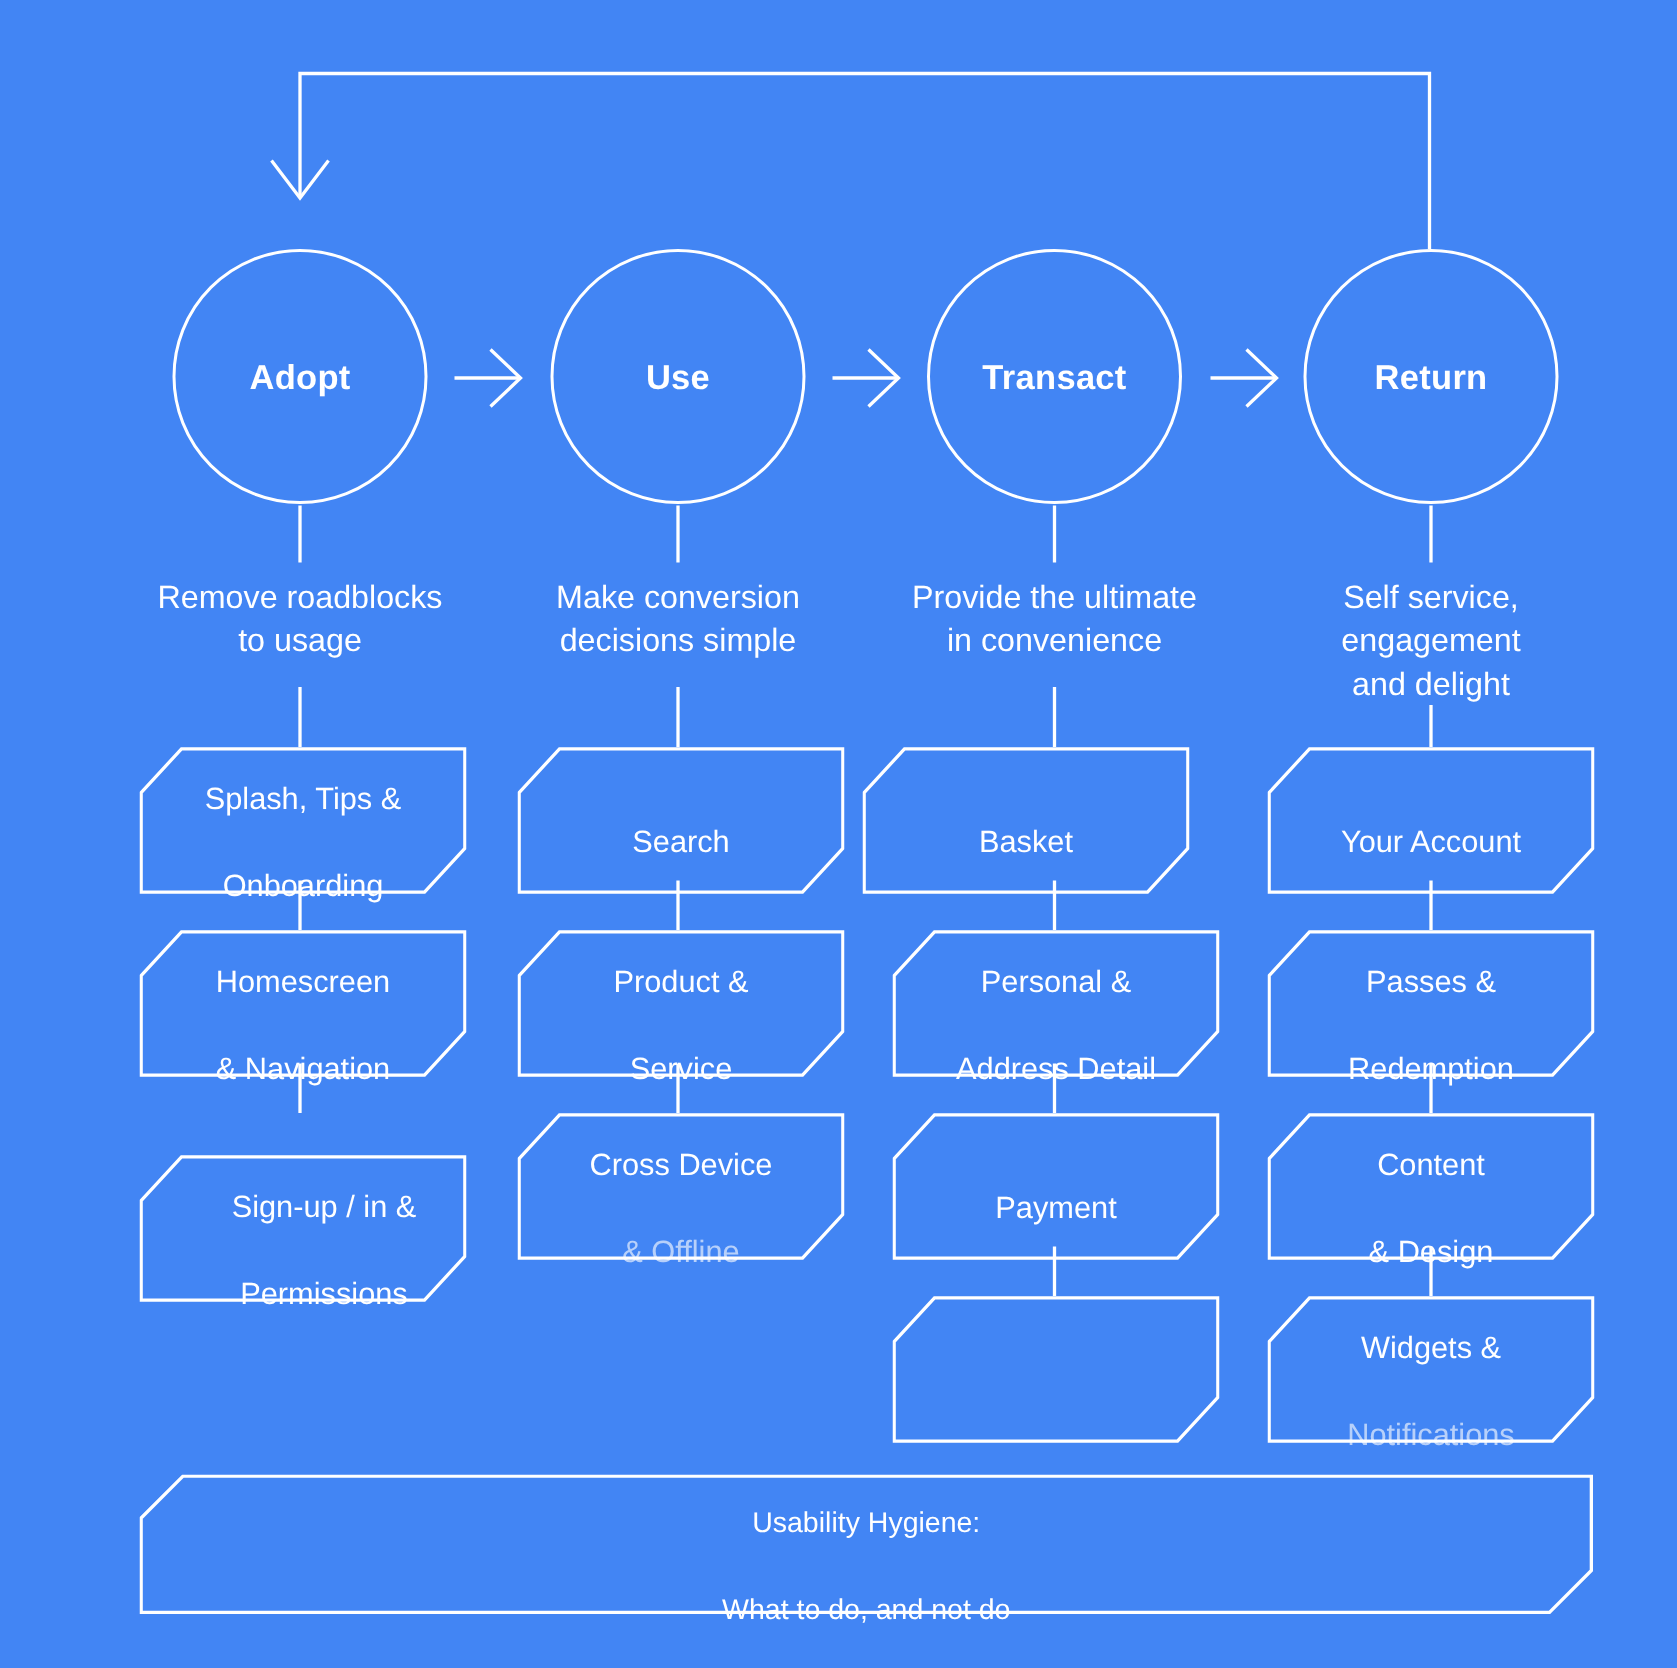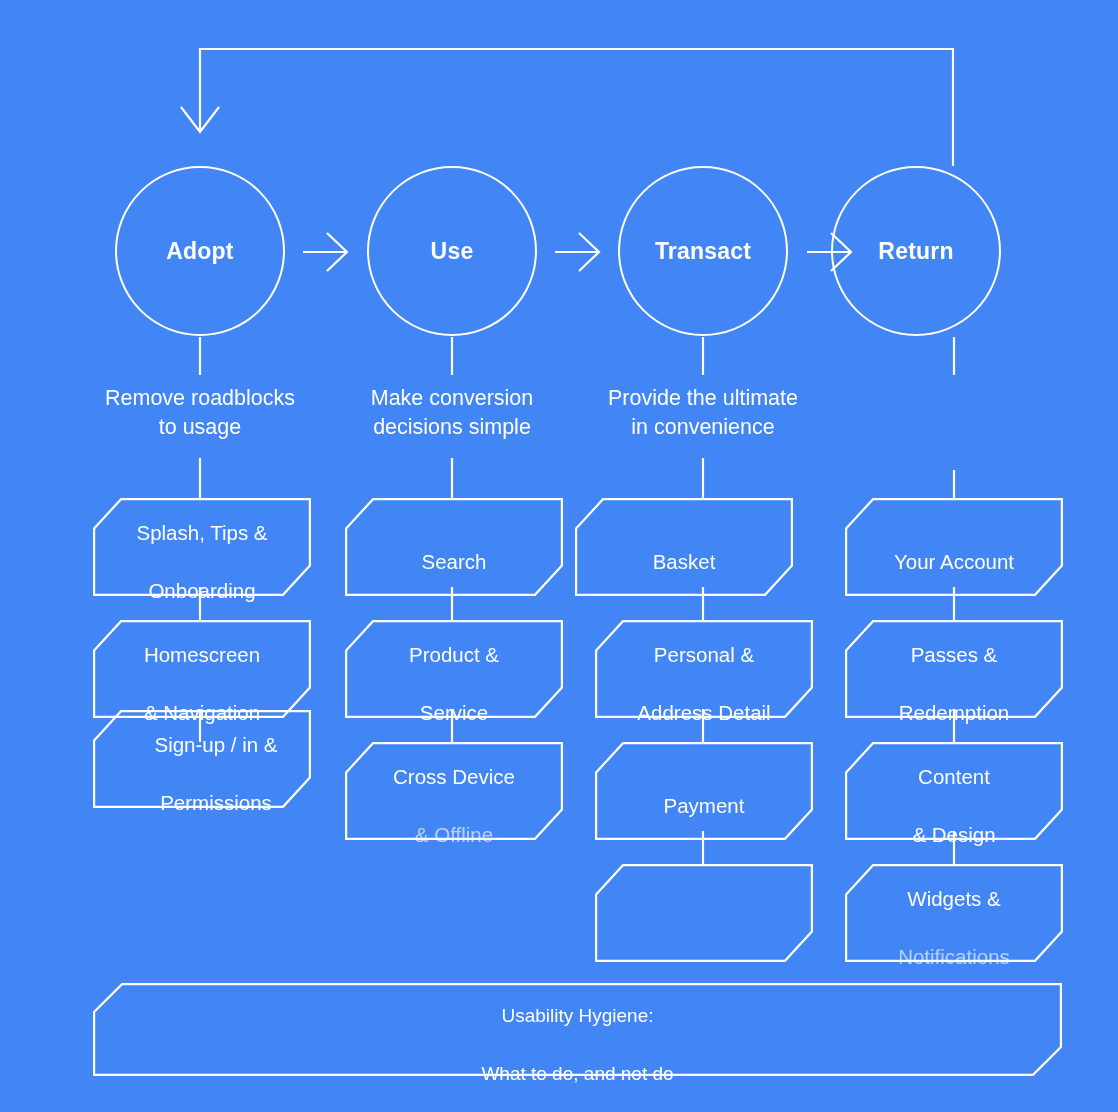--- a/index.html
+++ b/index.html
@@ -167,30 +167,33 @@
 
     <div class="stage-circle" style="left:367px; top:166px;">
       <span class="stage-label">Use</span>
     </div>
     <div class="stage-circle" style="left:115px; top:166px;">
       <span class="stage-label">Adopt</span>
     </div>
     <div class="stage-circle" style="left:618px; top:166px;">
       <span class="stage-label">Transact</span>
     </div>
-    <div class="stage-circle" style="left:831px; top:166px;text-align:right;">
+    <div class="stage-circle" style="left:869px; top:166px;text-align:right;">
       <span class="stage-label">Return</span>
     </div>
 
     <div class="stage-caption" style="left:80px;  top:384px;">Remove roadblocks
 to usage</div>
     <div class="stage-caption" style="left:332px; top:384px;">Make conversion
 decisions simple</div>
     <div class="stage-caption" style="left:583px; top:384px;">Provide the ultimate
 in convenience</div>
+    <div class="stage-caption" style="left:834px; top:384px;">Self service,
+engagement
+and delight</div>
 
     <div class="node-box" style="left:93px; top:498px;">
       <svg class="node-shape" viewBox="0 0 218 90" preserveAspectRatio="none">
         <path d="M 1.1 28 L 28 1.1 L 216.9 1.1 L 216.9 62 L 190 88.9 L 1.1 88.9 Z" fill="none" stroke="#ffffff" stroke-width="2.2" vector-effect="non-scaling-stroke"></path>
       </svg>
       <div class="node-text">
         <span>Splash, Tips &amp;</span><br>
         <span>Onboarding</span>
       </div>
     </div>
@@ -198,21 +201,21 @@
     <div class="node-box" style="left:93px; top:620px;">
       <svg class="node-shape" viewBox="0 0 218 90" preserveAspectRatio="none">
         <path d="M 1.1 28 L 28 1.1 L 216.9 1.1 L 216.9 62 L 190 88.9 L 1.1 88.9 Z" fill="none" stroke="#ffffff" stroke-width="2.2" vector-effect="non-scaling-stroke"></path>
       </svg>
       <div class="node-text">
         <span>Homescreen</span><br>
         <span>&amp; Navigation</span>
       </div>
     </div>
 
-    <div class="node-box" style="left:93px; top:710px;padding-left:28px;">
+    <div class="node-box" style="left:93px; top:770px;padding-left:28px;">
       <svg class="node-shape" viewBox="0 0 218 90" preserveAspectRatio="none">
         <path d="M 1.1 28 L 28 1.1 L 216.9 1.1 L 216.9 62 L 190 88.9 L 1.1 88.9 Z" fill="none" stroke="#ffffff" stroke-width="2.2" vector-effect="non-scaling-stroke"></path>
       </svg>
       <div class="node-text">
         <span>Sign-up / in &amp;</span><br>
         <span>Permissions</span>
       </div>
     </div>
 
     <div class="node-box" style="left:345px; top:498px;">

